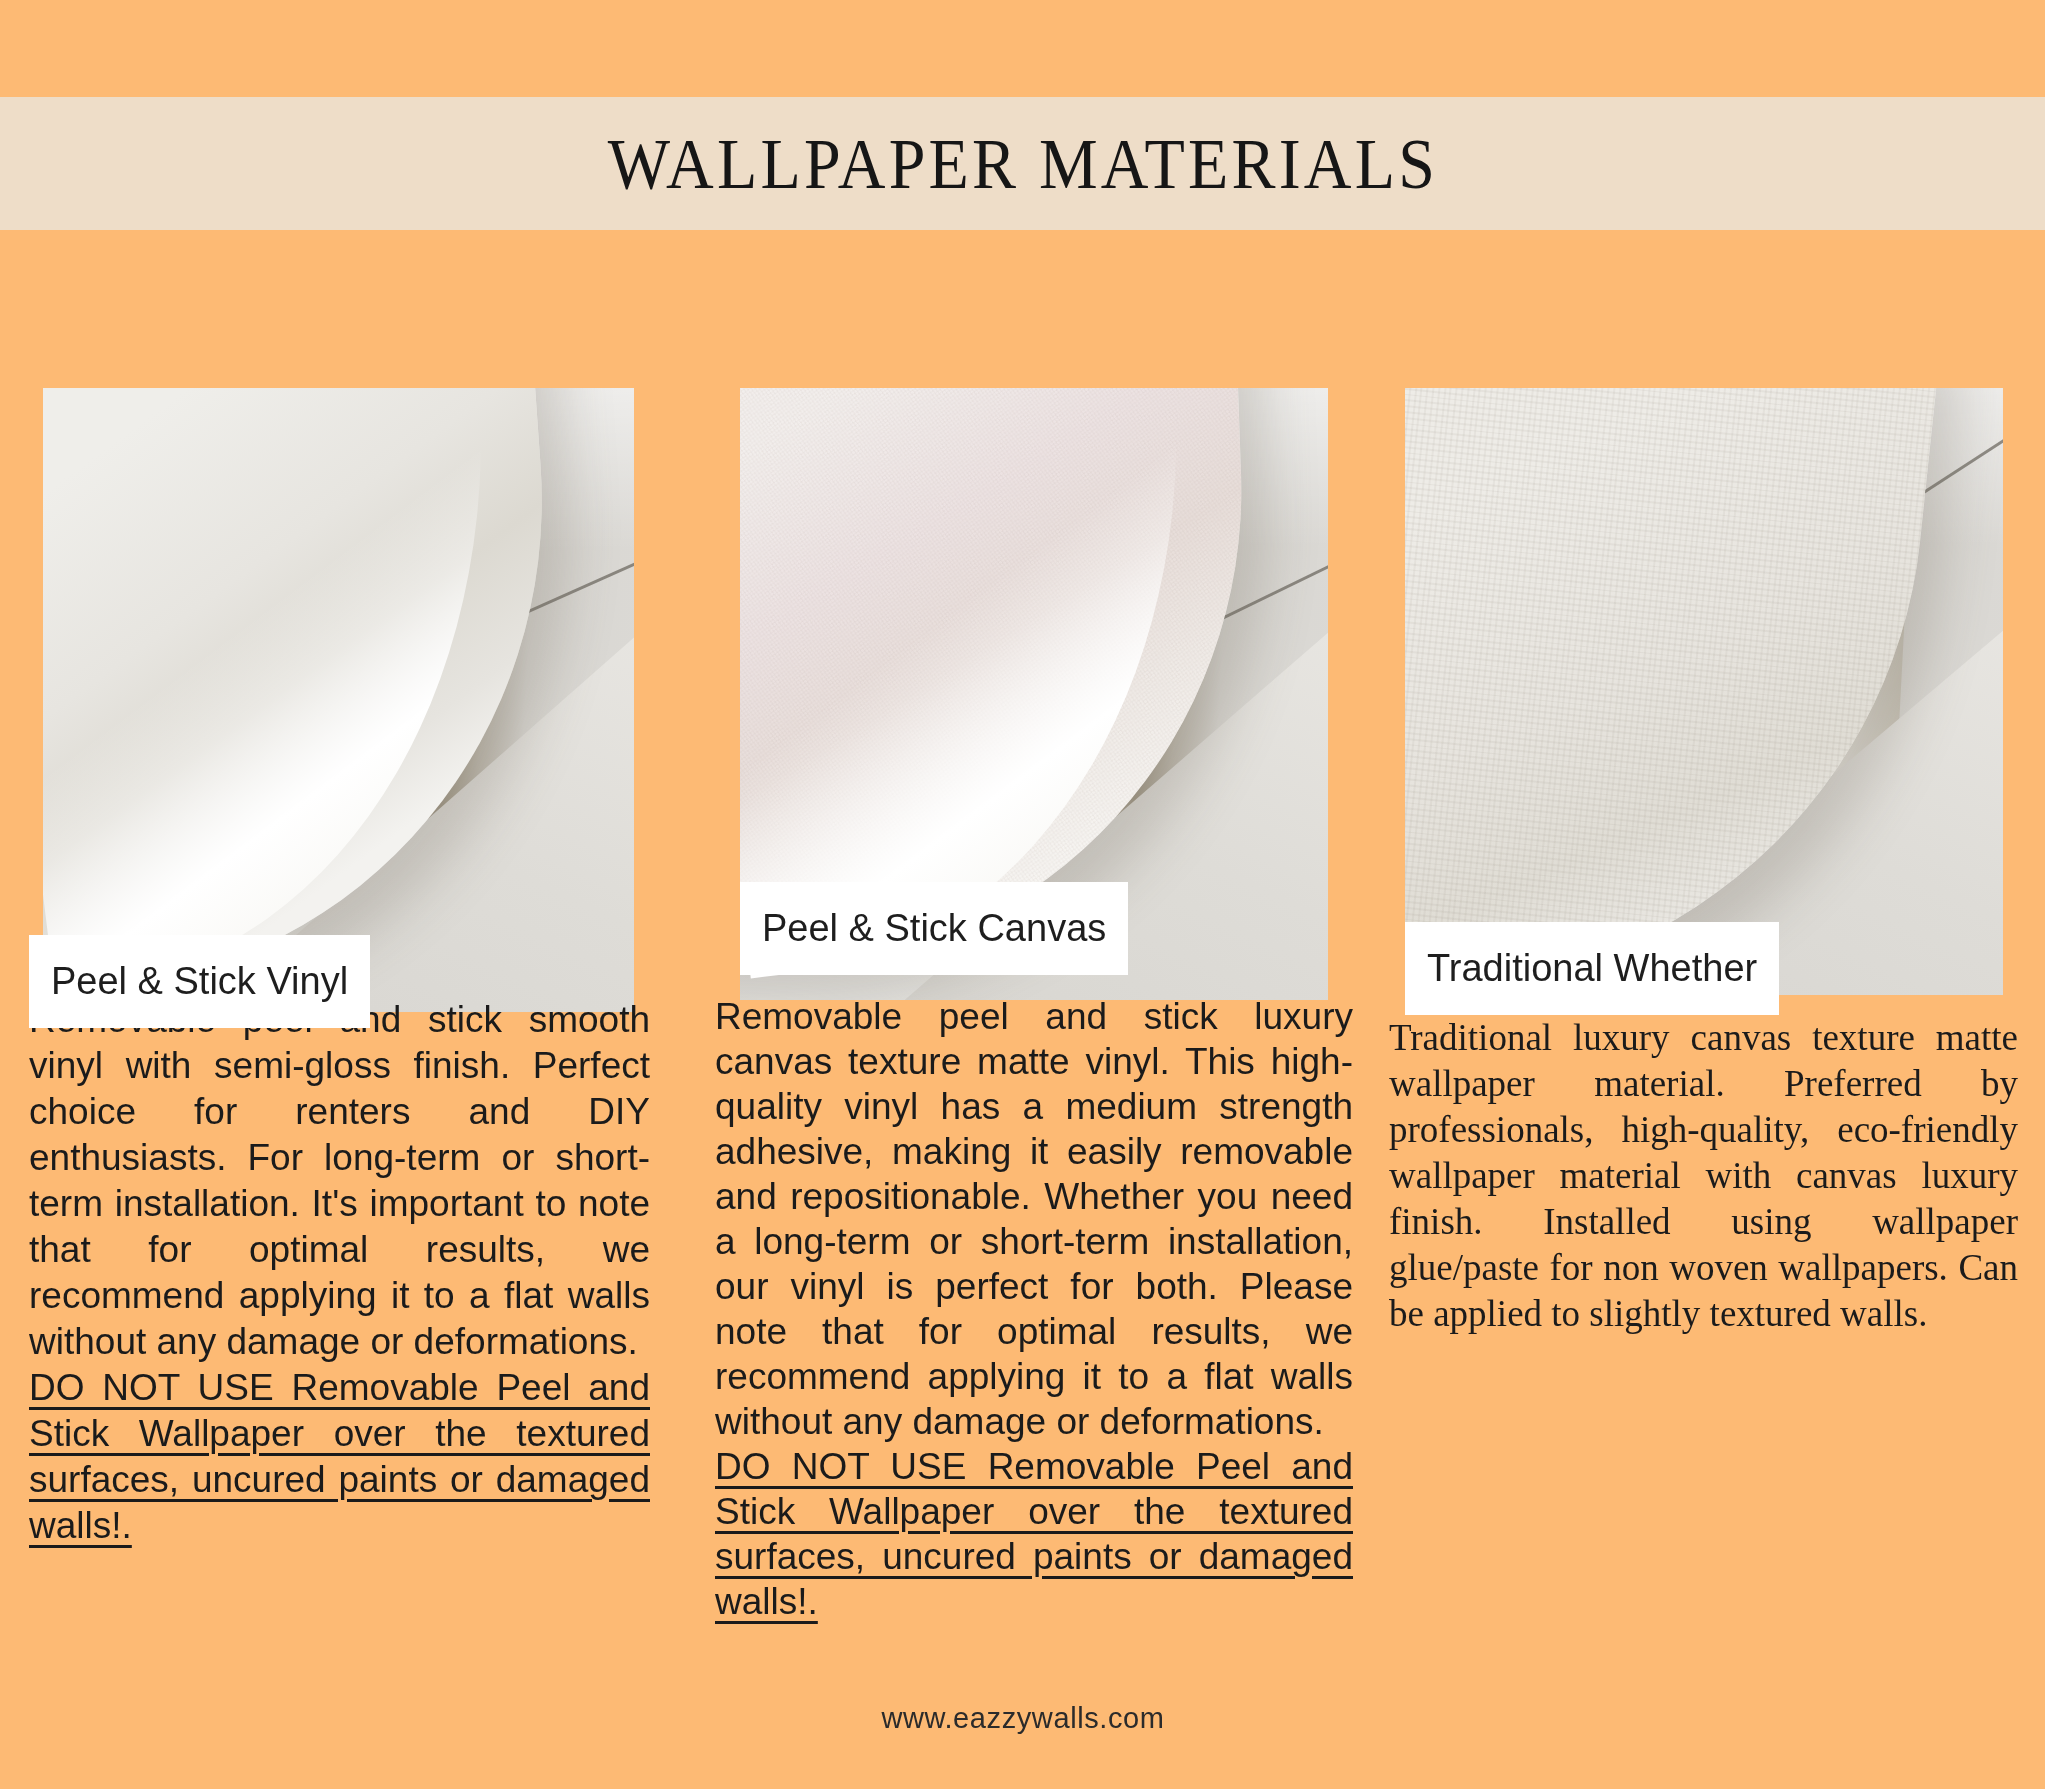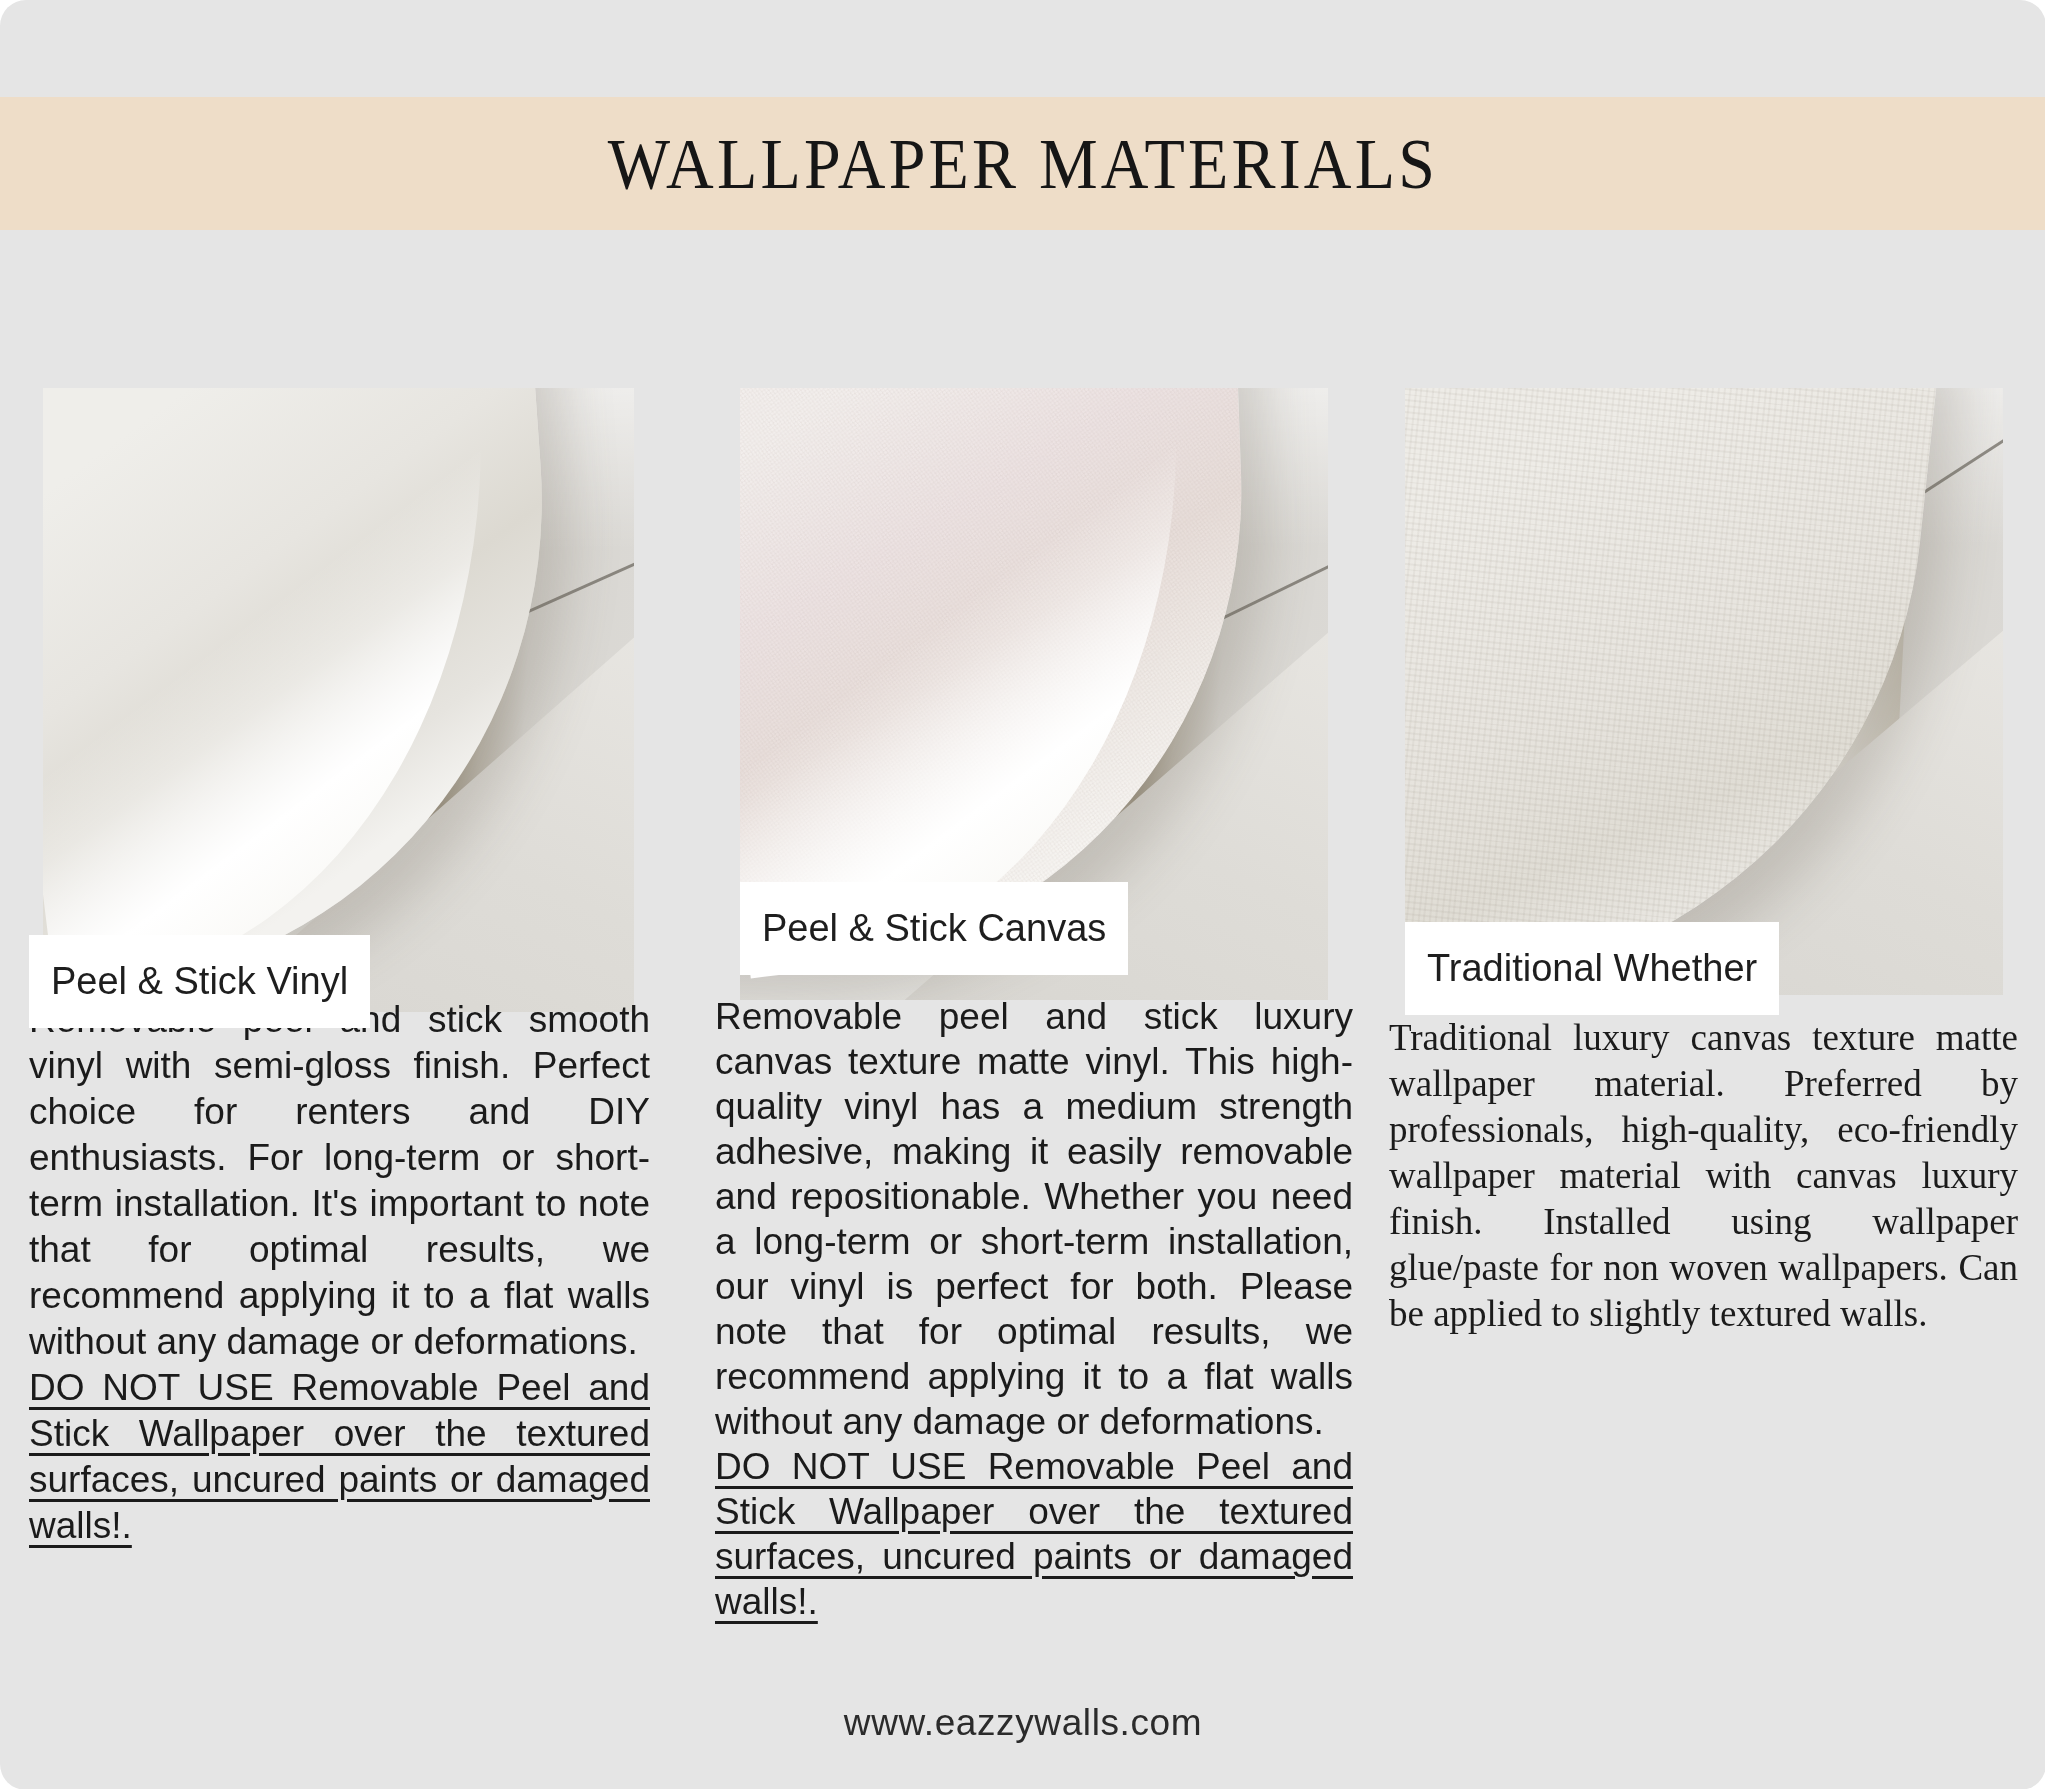--- a/index.html
+++ b/index.html
@@ -1,23 +1,22 @@
 <!DOCTYPE html>
 <html style="font-size:10.2px"><head>
 <meta charset="utf-8">
 <style>
   html,body{margin:0;padding:0;}
   #page{
     position:relative;
     width:2046px;height:1790px;
-    background:#e5e5e5;
+    background:#fdba74;
     font-family:"Liberation Sans","DejaVu Sans",sans-serif;
     color:#1b1b1b;
     overflow:hidden;
-    border-radius:26px;
   }
 
   
   .banner{
     position:absolute;left:0;top:97px;width:2046px;height:133px;
     background:#eeddc8;
     display:flex;align-items:center;justify-content:center;
   }
   .banner h1{
     margin:0;
@@ -106,21 +105,21 @@
     display:block;
     text-decoration:underline;
     text-decoration-thickness:3.2px;
     text-underline-offset:7px;
   }
 
   
   .footer{
     position:absolute;left:0;top:1702px;width:2046px;
     text-align:center;
-    font-size:37px;letter-spacing:0.6px;color:#2b2b2b;
+    font-size:29px;letter-spacing:0.6px;color:#2b2b2b;
   }
 </style>
 </head>
 <body>
 
 <div id="page">
 
   <div class="banner">
     <h1>WALLPAPER MATERIALS</h1>
   </div>

